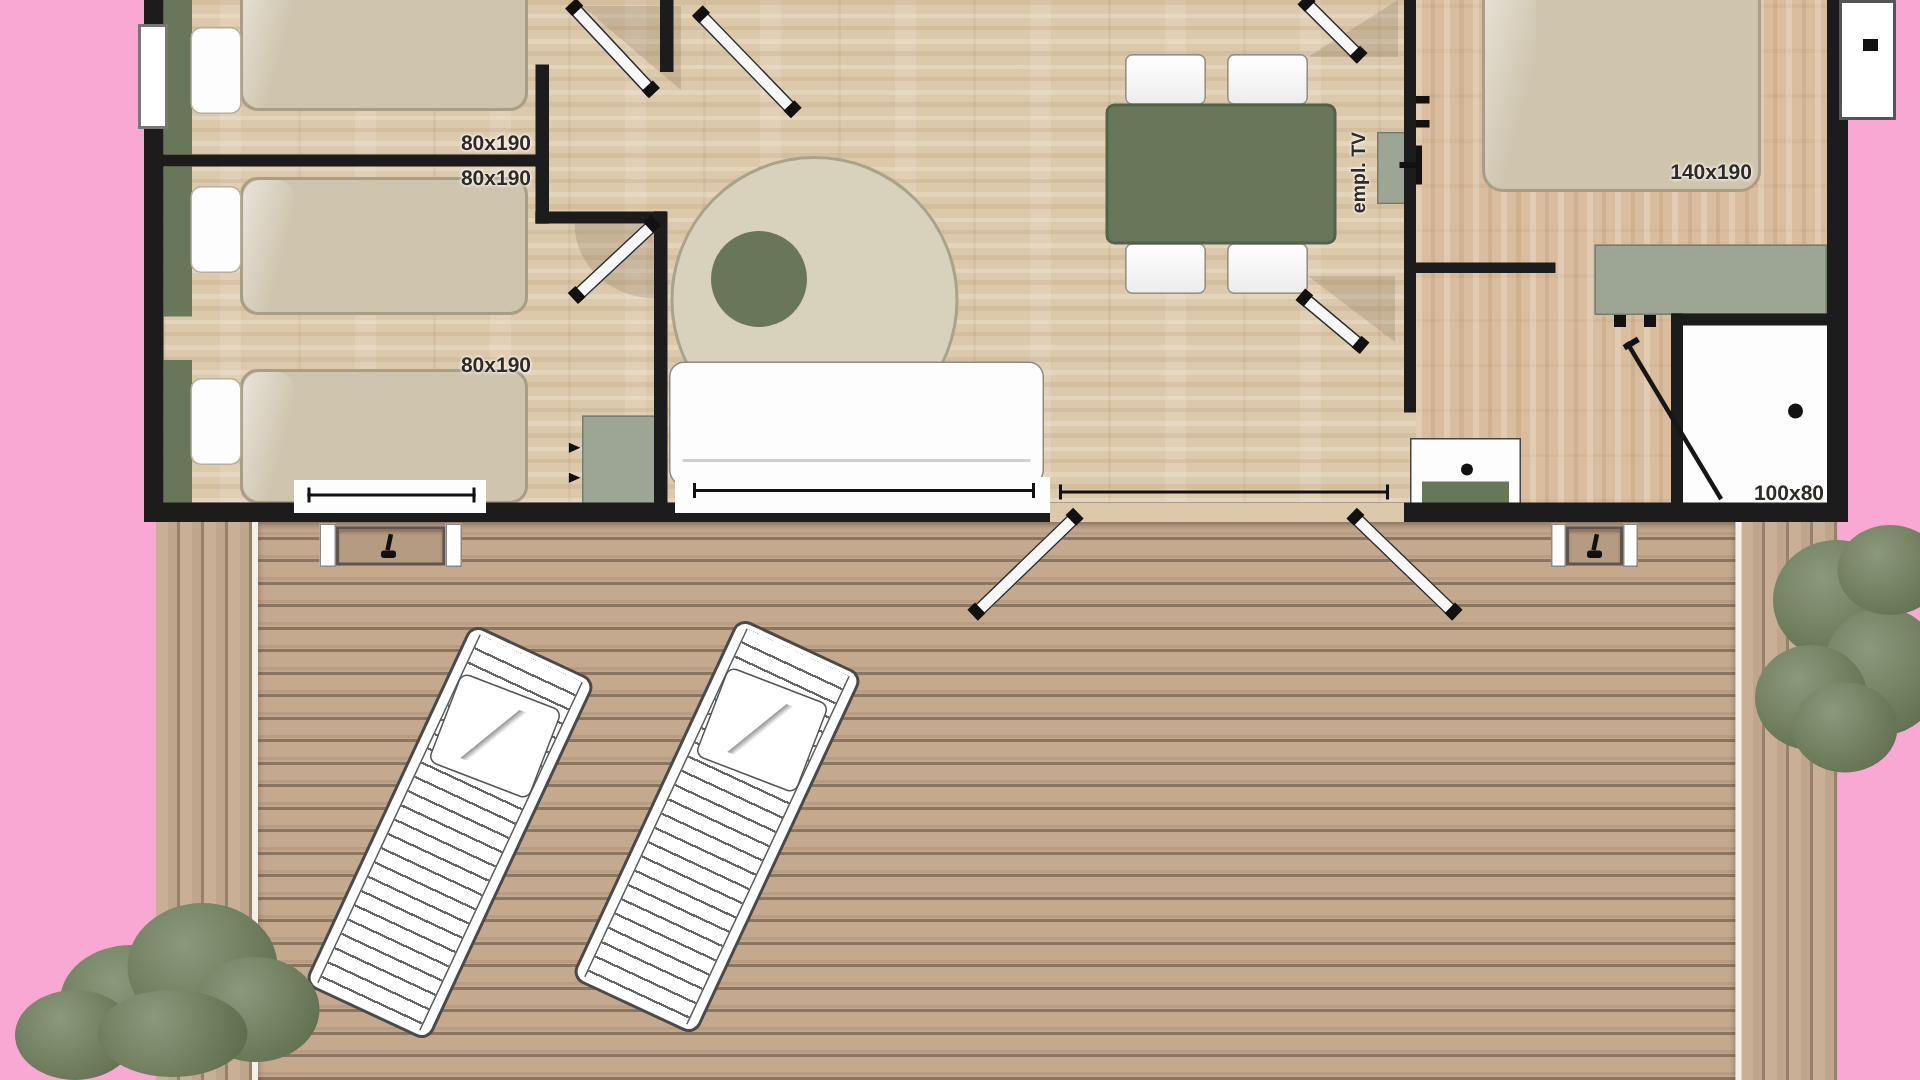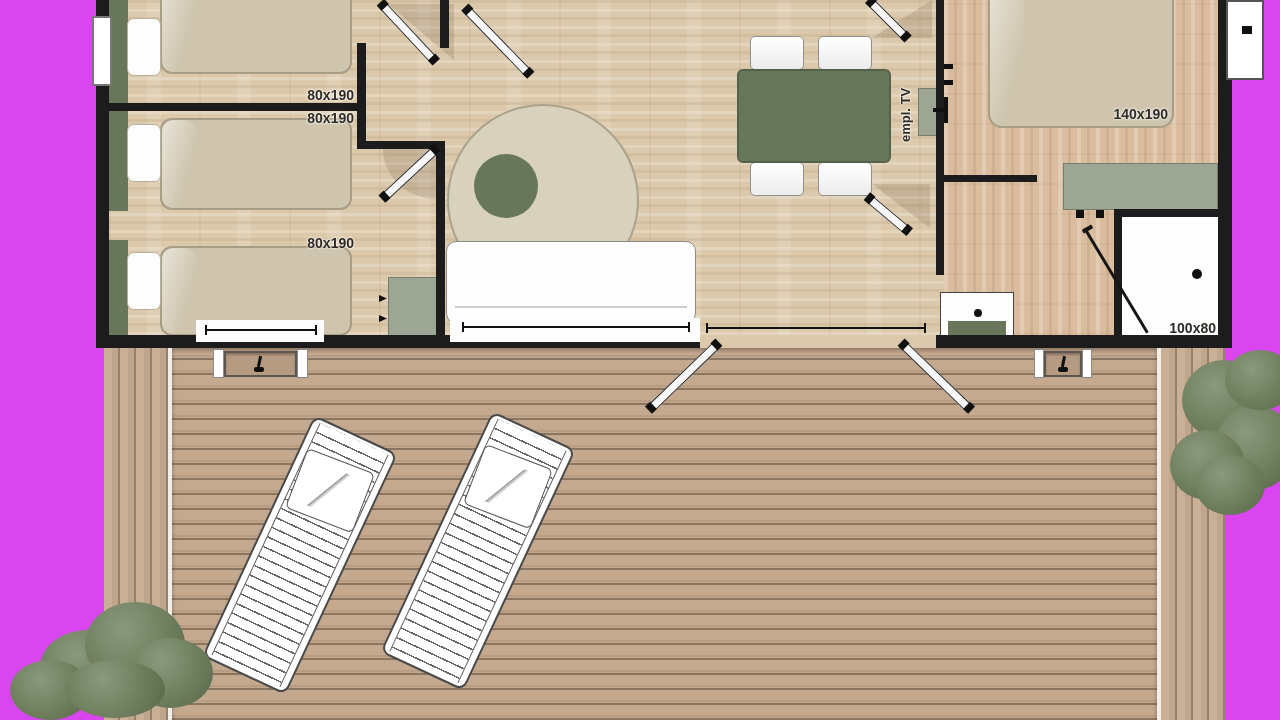--- a/index.html
+++ b/index.html
@@ -1,16 +1,16 @@
 <!DOCTYPE html>
 <html style="--wall: #1c1c1c; --floor: #dcc9ab; --floor-right: #d9bd9e; --bed: #cfc5ae; --bed-border: #a89e86; --green: #68775a; --cabinet: #9da694; --cabinet-border: #767d6c; --rug: #d8d2bd; --rug-border: #aaa38c; --deck: #c4a98f; --deck-dark: #8a7560; --deck-side: #c9af96; --tree-light: #8b997c; --tree-mid: #6e7e5d; --tree-dark: #5c6c4d; --label: #2e2a25;"><head>
 <meta charset="utf-8">
 <style>
   html,body{margin:0;padding:0;background:#fff;}
-  #scene{position:relative;width:1280px;height:720px;background:#d946ef;overflow:hidden;
+  #scene{position:relative;width:1280px;height:720px;background:#f9a8d4;overflow:hidden;
          font-family:"Liberation Sans",sans-serif;}
   #scene *{position:absolute;box-sizing:border-box;}
 
   
   .floor{
     background:
       repeating-linear-gradient(0deg, rgba(255,255,255,.20) 0 3px, rgba(0,0,0,0) 3px 9px,
         rgba(146,110,70,.12) 9px 12px, rgba(0,0,0,0) 12px 17px),
       repeating-linear-gradient(90deg, rgba(120,90,55,.07) 0 2px, rgba(0,0,0,0) 2px 38px,
         rgba(255,255,255,.12) 38px 52px, rgba(0,0,0,0) 52px 90px),

